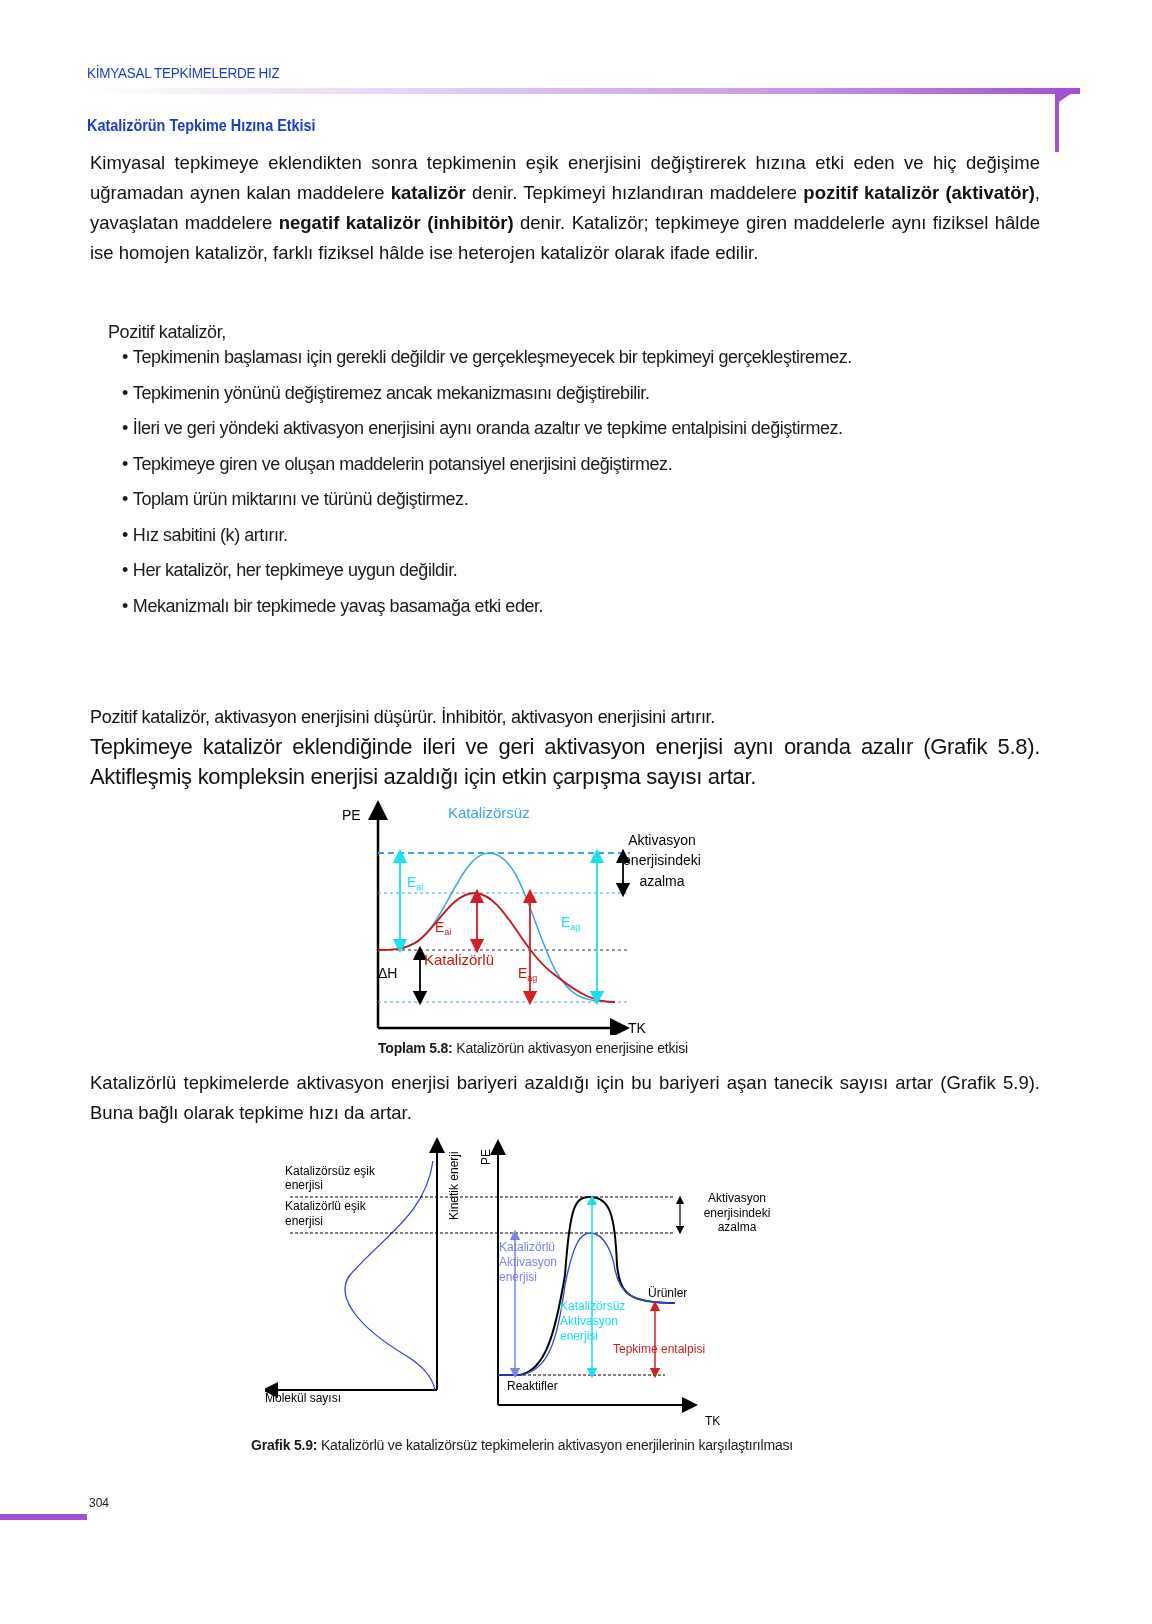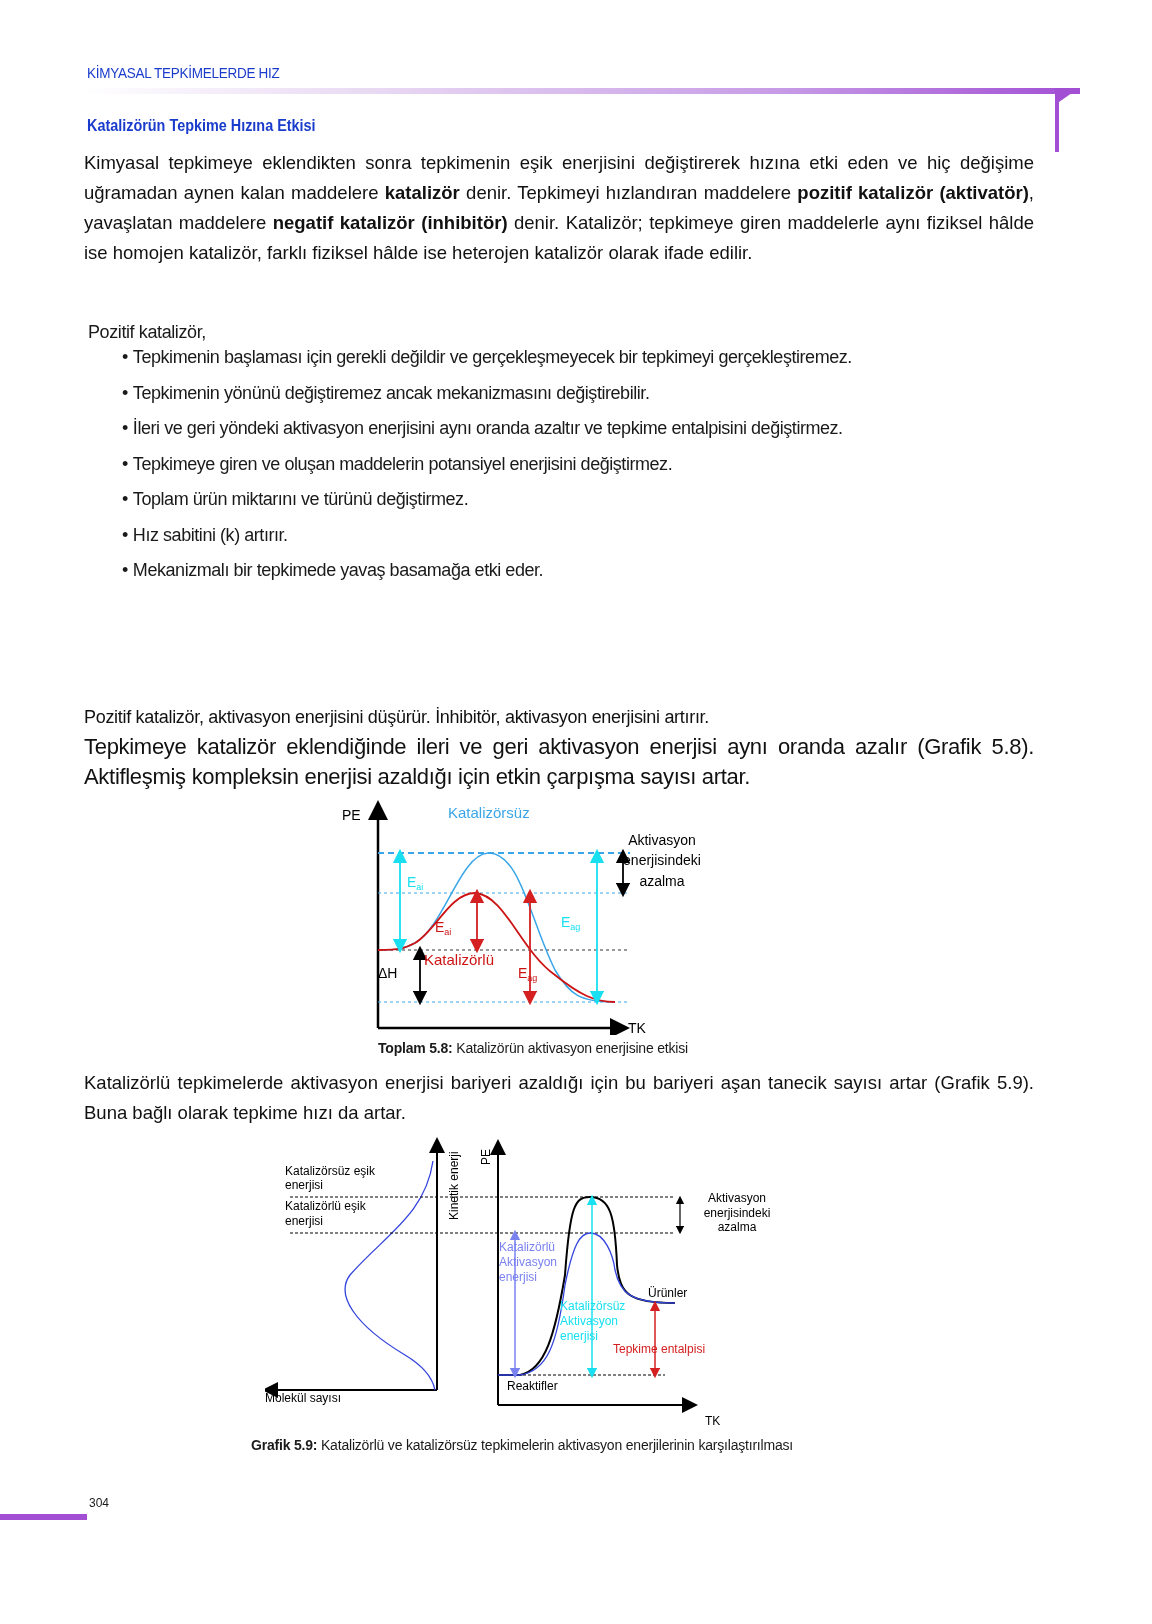--- a/index.html
+++ b/index.html
@@ -5,25 +5,25 @@
   html, body { margin: 0; padding: 0; background: #ffffff; }
   body { width: 1152px; height: 1624px; position: relative; overflow: hidden;
          font-family: "Liberation Sans", sans-serif; color: #1a1a1a; }
   .header-title { position: absolute; left: 87px; top: 64px; font-size: 15px; color: #1a3ccc;
                   letter-spacing: -0.3px; transform: scaleX(0.9); transform-origin: left; }
   .header-bar { position: absolute; left: 80px; top: 88px; width: 1000px; height: 6px;
                 background: linear-gradient(to right, #ffffff 0%, #e8d8f3 30%, #c79be6 70%, #a24fd4 100%); }
   .header-corner { position: absolute; left: 1055px; top: 88px; width: 24px; height: 64px; }
   .section-title { position: absolute; left: 87px; top: 117px; font-size: 16px; font-weight: bold;
                    color: #1a3ccc; transform: scaleX(0.9); transform-origin: left; }
-  .para { position: absolute; left: 84px; width: 950px; font-size: 18.5px; line-height: 30px;
+  .para { position: absolute; left: 90px; width: 950px; font-size: 18.5px; line-height: 30px;
           text-align: justify; color: #111; }
   .para b { font-weight: bold; }
   .p1 { top: 148px; }
-  .lead { position: absolute; left: 88px; top: 332px; font-size: 18px; letter-spacing: -0.4px; }
+  .lead { position: absolute; left: 108px; top: 332px; font-size: 18px; letter-spacing: -0.4px; }
   .bullets { position: absolute; left: 106px; top: 342px; width: 930px; margin: 16px; padding: 0; list-style: none; }
   .bullets li { height: 35.5px; line-height: 35.5px; font-size: 18px; letter-spacing: -0.45px; white-space: nowrap; }
   .bullets li::before { content: "\2022"; margin-right: 5px; }
   .p2 { top: 732px; font-size: 18px; letter-spacing: -0.3px; }
   .p3 { top: 765px; font-size: 22px; letter-spacing: -0.3px; line-height: 30px; }
   .p4 { top: 1118px; }
   .chart1 { position: absolute; left: 340px; top: 835px; width: 400px; height: 235px; }
   .caption { position: absolute; font-size: 14px; letter-spacing: -0.2px; white-space: nowrap; }
   .caption b { font-weight: bold; }
   .cap1 { left: 378px; top: 1071px; }
@@ -48,20 +48,21 @@
 
 <div class="lead" style="top:322px;">Pozitif katalizör,</div>
 
 <ul class="bullets" style="top:324px;">
   <li>Tepkimenin başlaması için gerekli değildir ve gerçekleşmeyecek bir tepkimeyi gerçekleştiremez.</li>
   <li>Tepkimenin yönünü değiştiremez ancak mekanizmasını değiştirebilir.</li>
   <li>İleri ve geri yöndeki aktivasyon enerjisini aynı oranda azaltır ve tepkime entalpisini değiştirmez.</li>
   <li>Tepkimeye giren ve oluşan maddelerin potansiyel enerjisini değiştirmez.</li>
   <li>Toplam ürün miktarını ve türünü değiştirmez.</li>
   <li>Hız sabitini (k) artırır.</li>
+  <li>Her katalizör, her tepkimeye uygun değildir.</li>
   <li>Mekanizmalı bir tepkimede yavaş basamağa etki eder.</li>
 </ul>
 
 <div class="para p2" style="top:702px;">Pozitif katalizör, aktivasyon enerjisini düşürür. İnhibitör, aktivasyon enerjisini artırır.</div>
 <div class="para p3" style="top:732px;">Tepkimeye katalizör eklendiğinde ileri ve geri aktivasyon enerjisi aynı oranda azalır (Grafik 5.8). Aktifleşmiş kompleksin enerjisi azaldığı için etkin çarpışma sayısı artar.</div>
 
 <svg class="chart1" viewBox="0 0 400 235" style="top:800px;">
   <defs>
     <marker id="ahBlk" markerWidth="8" markerHeight="8" refX="4" refY="4" orient="auto">
         <path d="M0,0 L8,4 L0,8 z" fill="#000"></path>

